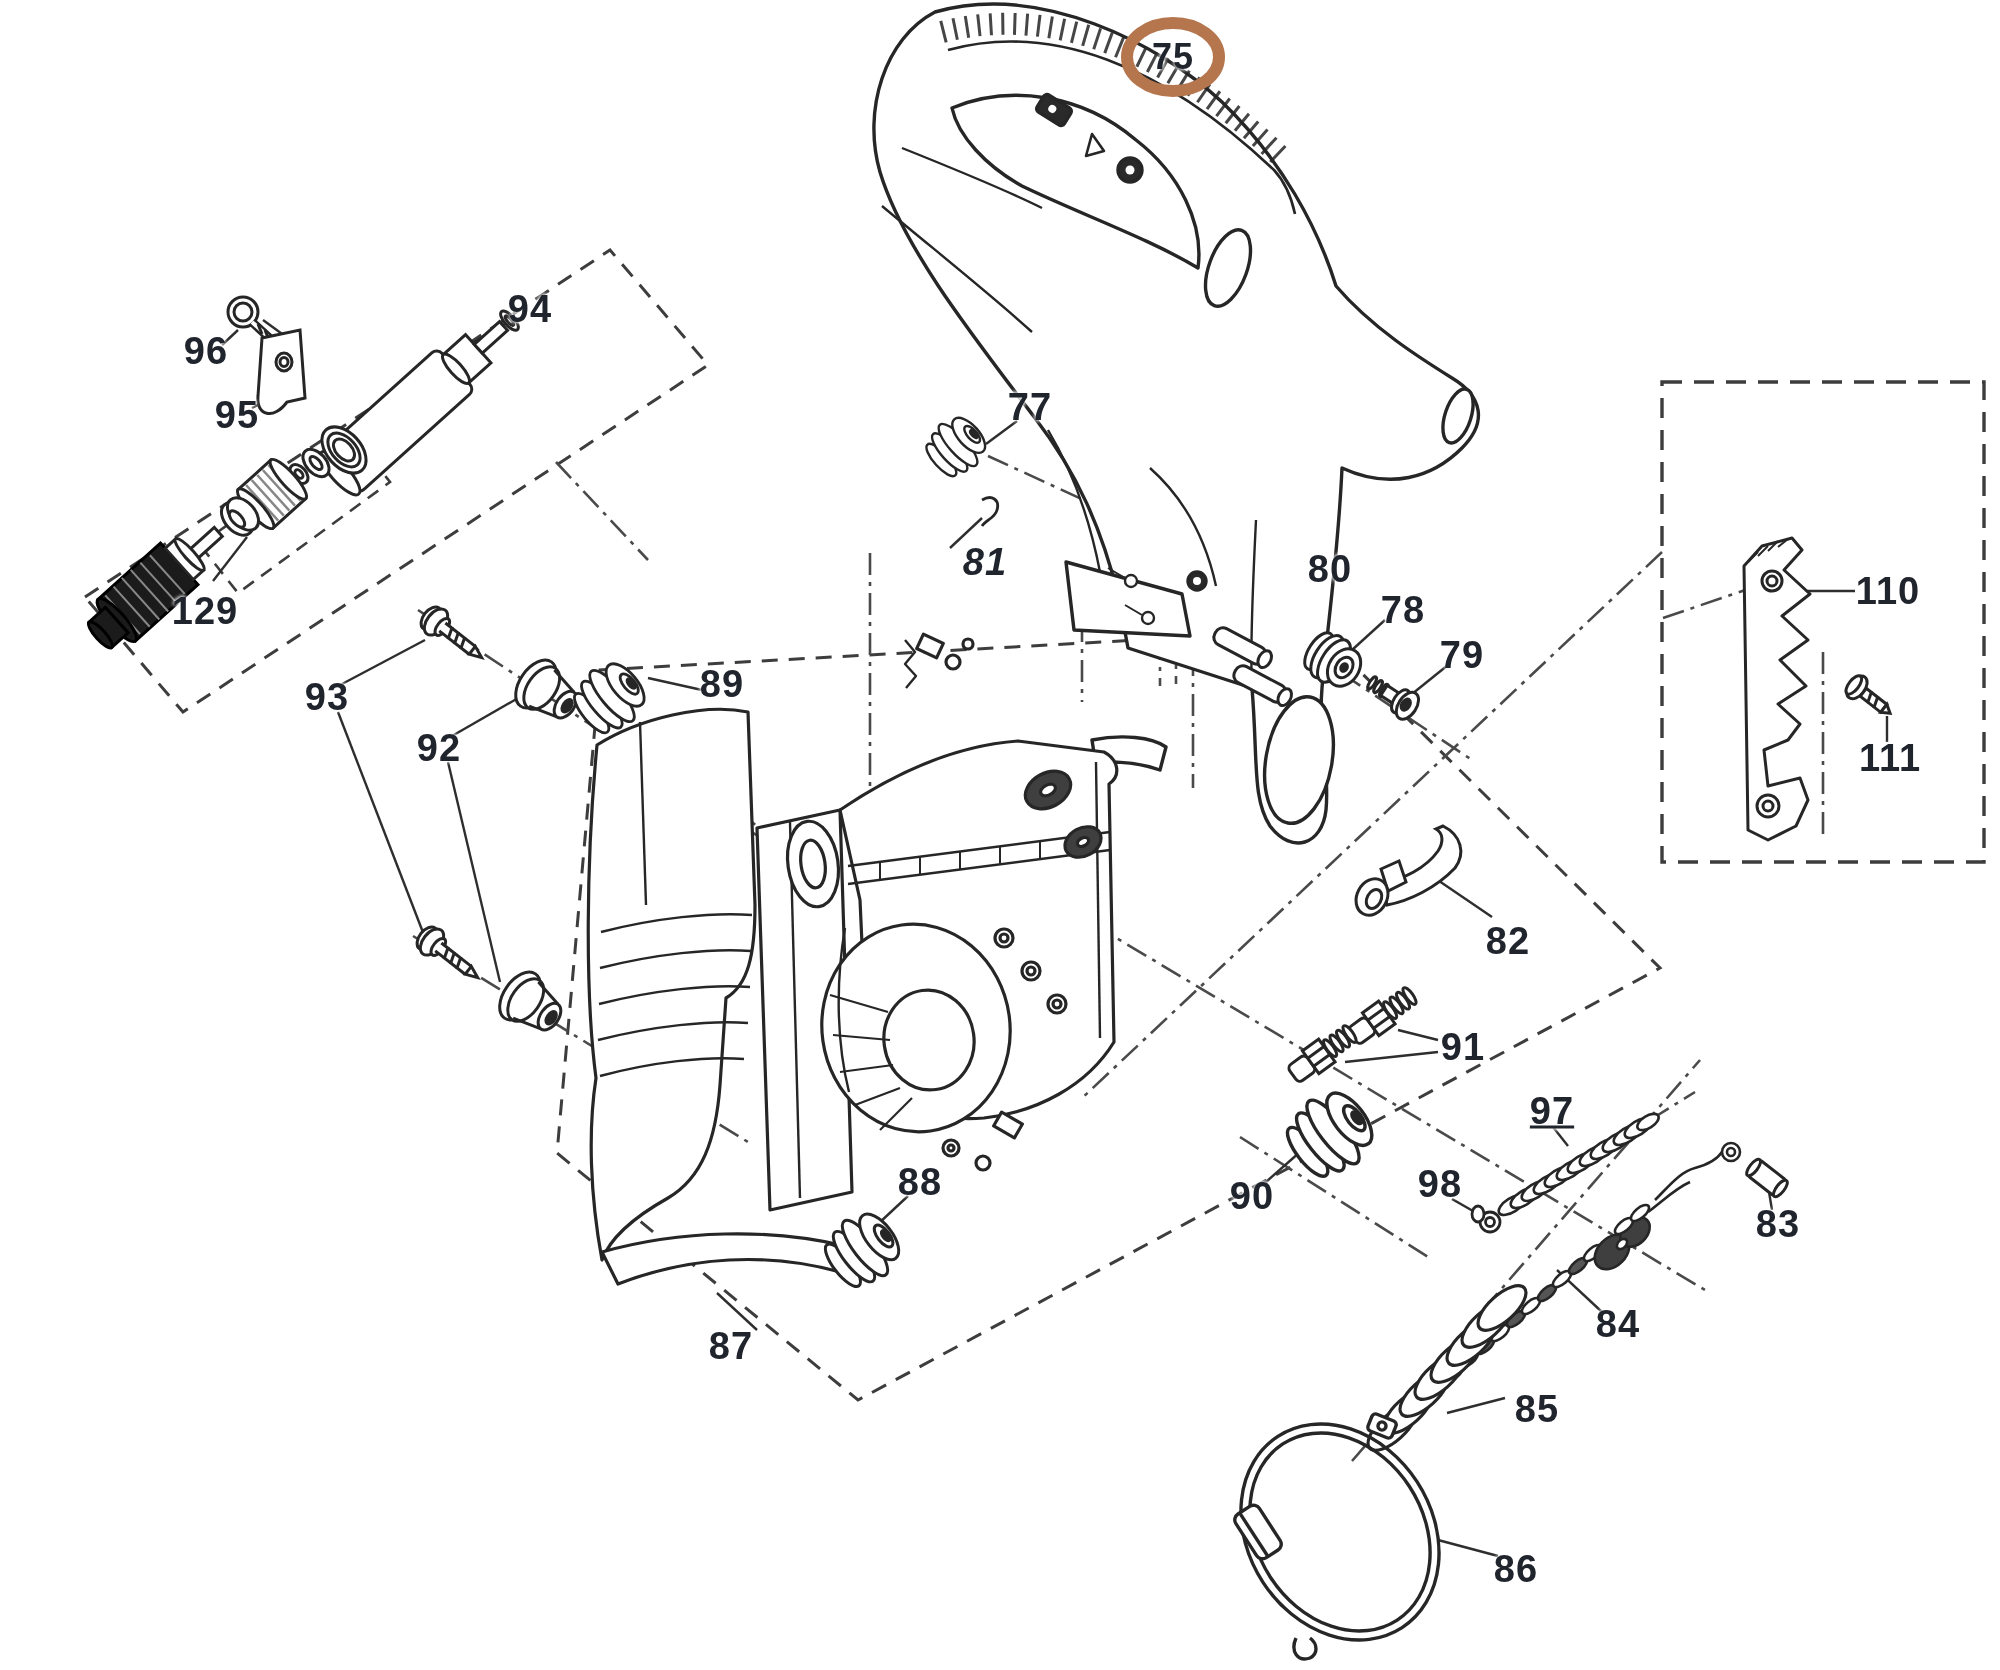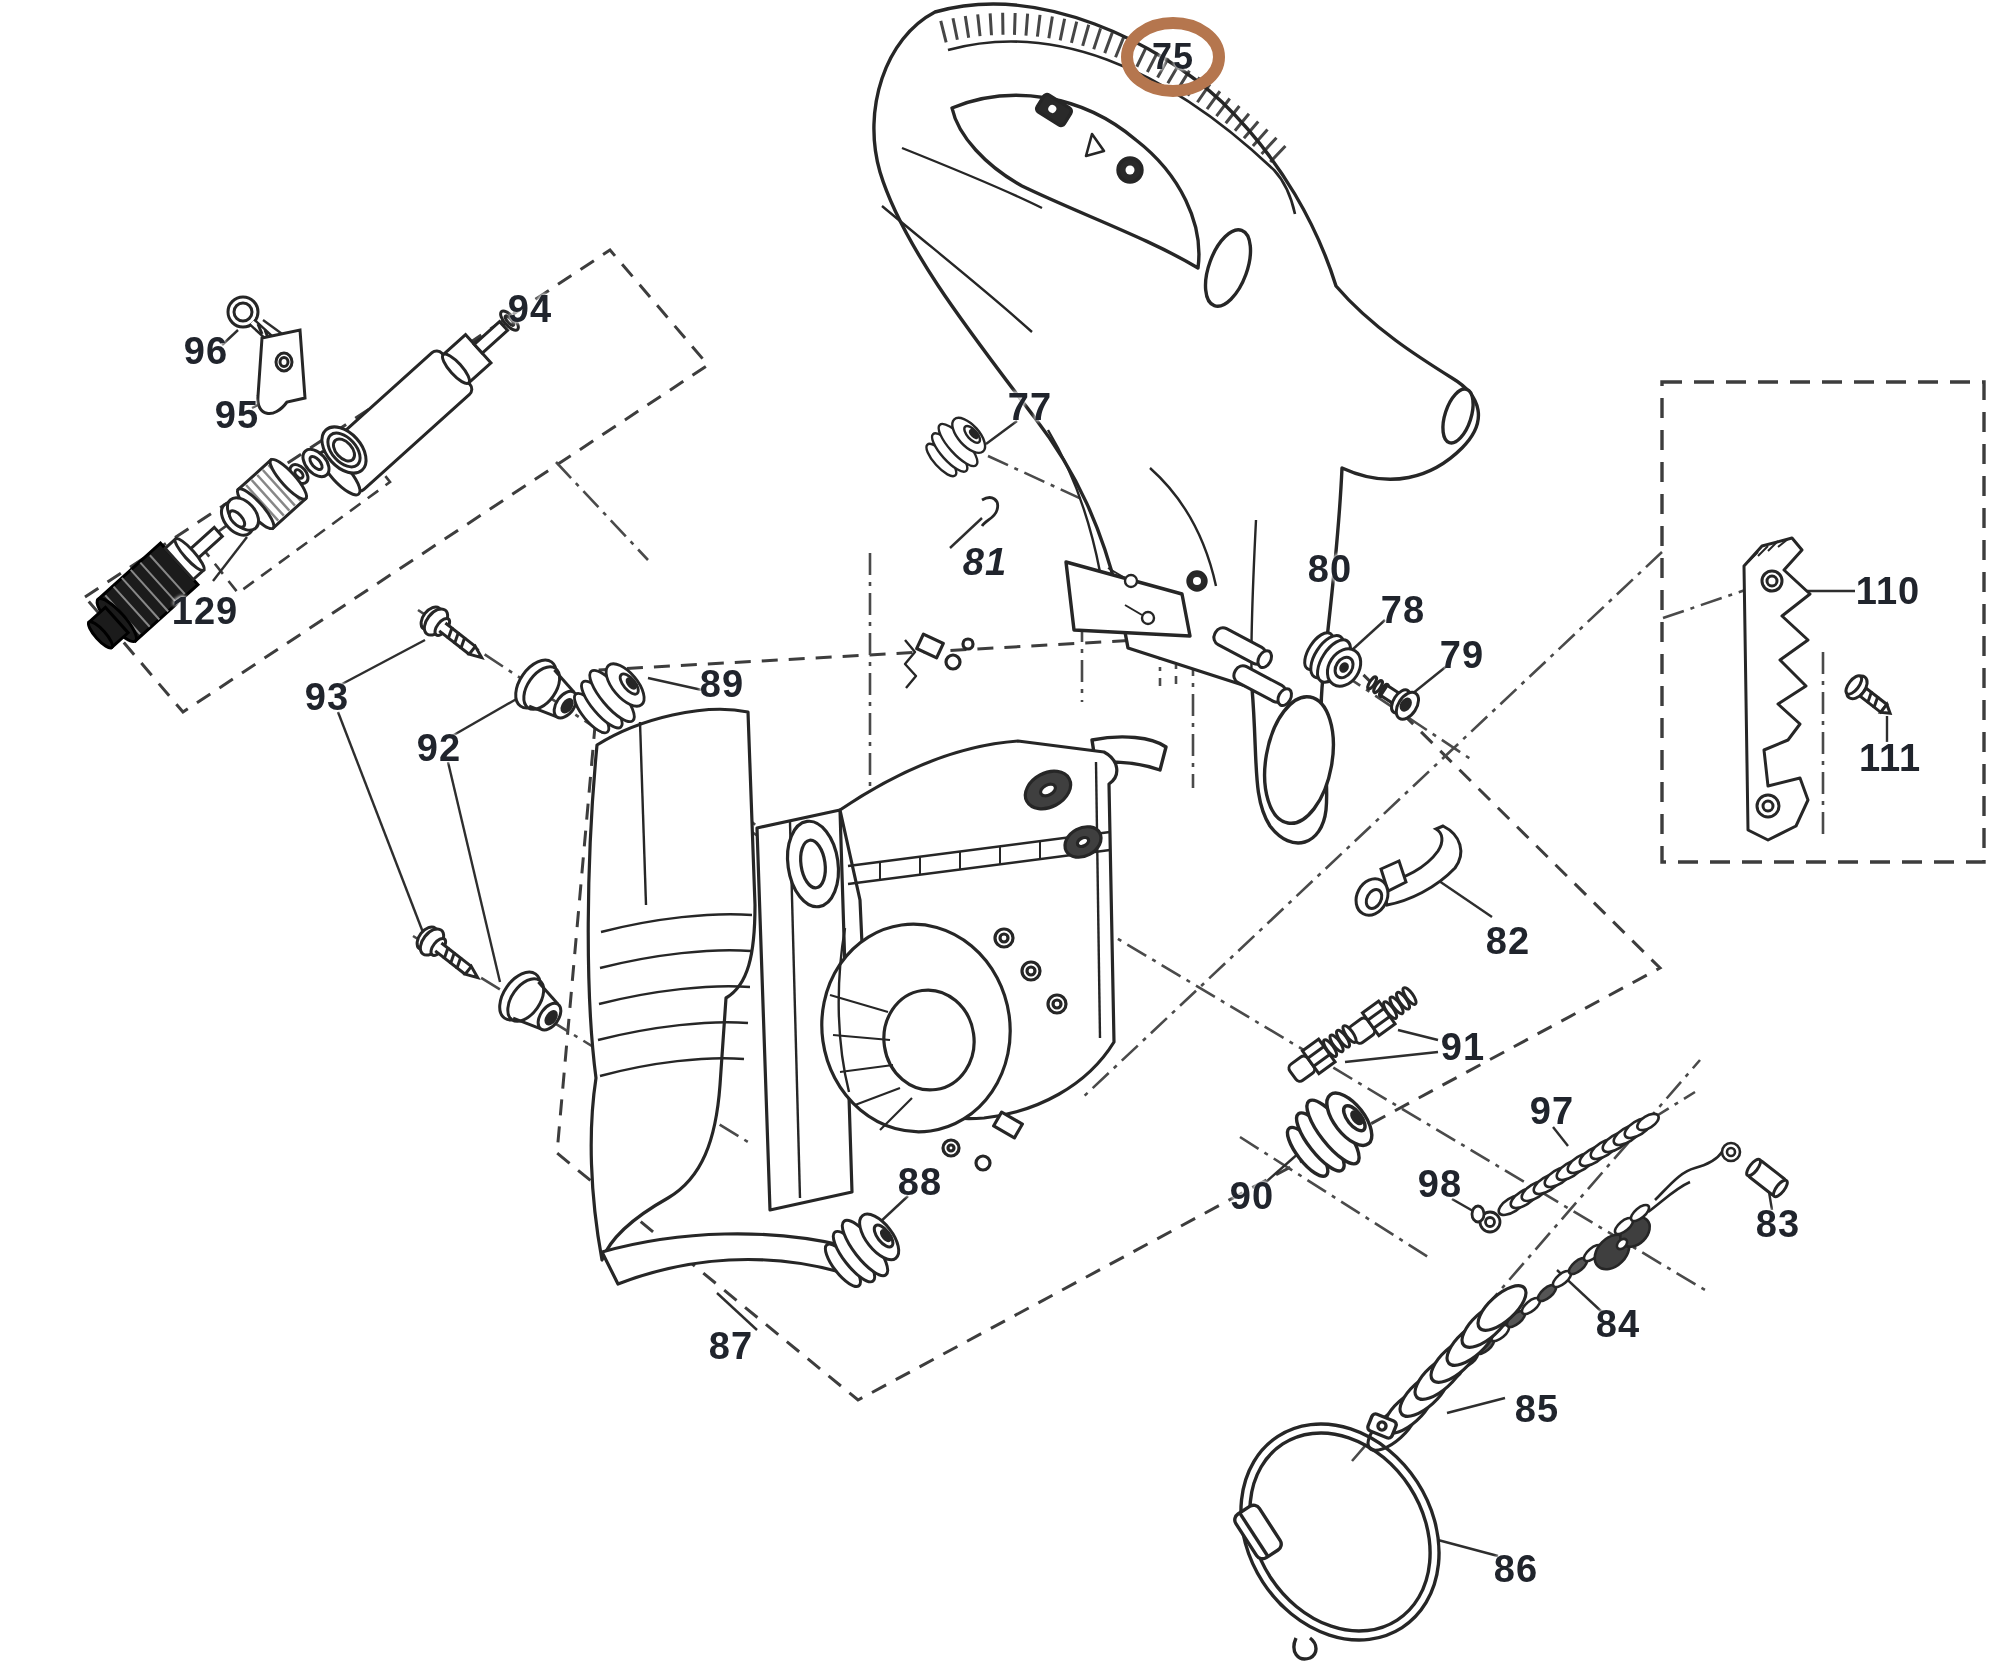--- a/index.html
+++ b/index.html
@@ -463,20 +463,20 @@
 <div class="plbl" style="left:731px;top:1346px;">87</div>
 <div class="plbl" style="left:920px;top:1182px;">88</div>
 <div class="plbl" style="left:722px;top:684px;">89</div>
 <div class="plbl" style="left:1252px;top:1196px;">90</div>
 <div class="plbl" style="left:1463px;top:1047px;">91</div>
 <div class="plbl" style="left:439px;top:748px;">92</div>
 <div class="plbl" style="left:327px;top:697px;">93</div>
 <div class="plbl" style="left:530px;top:309px;text-align:center;">94</div>
 <div class="plbl" style="left:237px;top:415px;">95</div>
 <div class="plbl" style="left:206px;top:351px;text-align:right;">96</div>
-<div class="plbl" style="left:1552px;top:1111px;">97</div>
+<div class="plbl" style="left:1552px;top:1111px;text-decoration:underline;">97</div>
 <div class="plbl" style="left:1440px;top:1184px;">98</div>
 <div class="plbl" style="left:1888px;top:591px;">110</div>
 <div class="plbl" style="left:1890px;top:758px;">111</div>
 <div class="plbl" style="left:205px;top:611px;">129</div>
 
 
 </div>
 
 </body></html>

